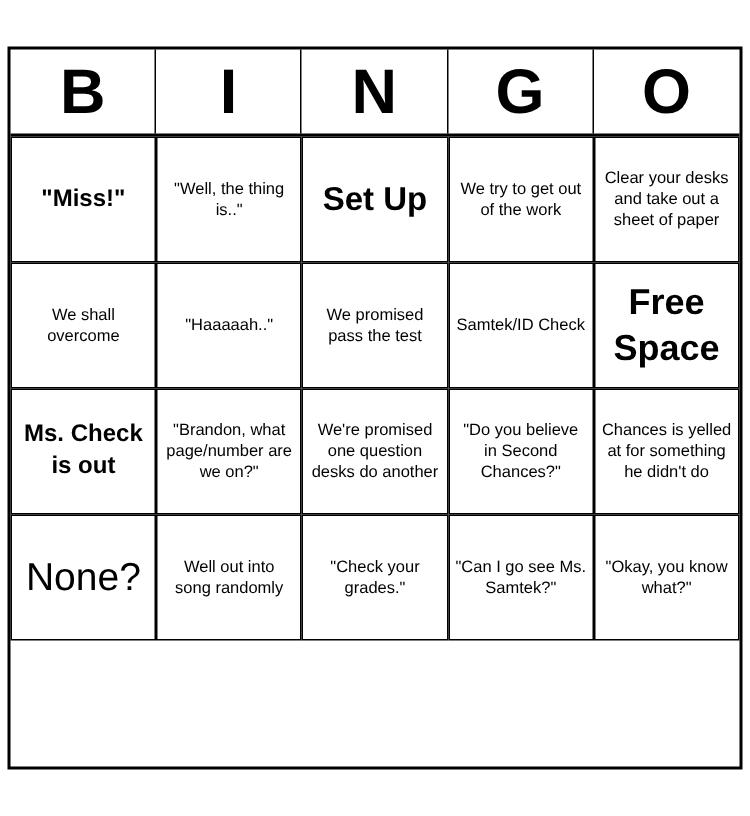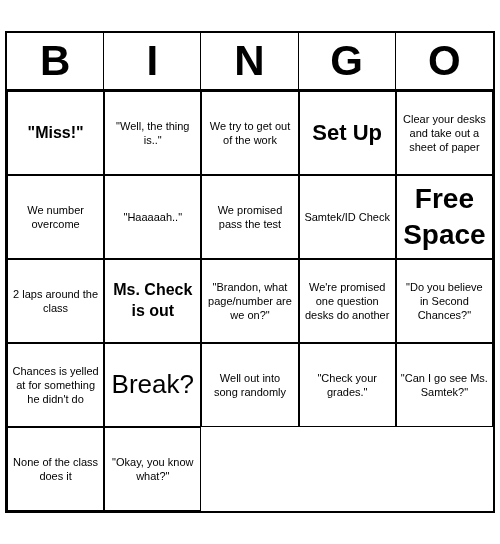--- a/index.html
+++ b/index.html
@@ -59,21 +59,21 @@
       line-height: 1.3;
       min-height: 84px;
     }
 
     .bingo-cell.large-text {
       font-size: 22px;
       font-weight: bold;
     }
 
     .bingo-cell.free-space {
-      font-size: 28px;
+      font-size: 24px;
       font-weight: bold;
     }
 
     .bingo-cell.medium-text {
       font-size: 16px;
       font-weight: bold;
     }
 
     .bingo-cell.halo {
       font-size: 26px;
@@ -86,34 +86,32 @@
   <div class="bingo-header">
   <div class="bingo-letter">B</div>
       <div class="bingo-letter">I</div>
       <div class="bingo-letter">N</div>
       <div class="bingo-letter">G</div>
       <div class="bingo-letter">O</div>
     </div>
   <div class="bingo-grid">
   <div class="bingo-cell medium-text">"Miss!"</div>
       <div class="bingo-cell">"Well, the thing is.."</div>
+      <div class="bingo-cell large-text">Set Up</div>
       <div class="bingo-cell">We try to get out of the work</div>
-      <div class="bingo-cell large-text">Set Up</div>
       <div class="bingo-cell">Clear your desks and take out a sheet of paper</div>
-      <div class="bingo-cell">We number overcome</div>
+      <div class="bingo-cell">We shall overcome</div>
       <div class="bingo-cell">"Haaaaah.."</div>
       <div class="bingo-cell">We promised pass the test</div>
       <div class="bingo-cell">Samtek/ID Check</div>
       <div class="bingo-cell free-space">Free Space</div>
-      <div class="bingo-cell">2 laps around the class</div>
       <div class="bingo-cell medium-text">Ms. Check is out</div>
       <div class="bingo-cell">"Brandon, what page/number are we on?"</div>
       <div class="bingo-cell">We're promised one question desks do another</div>
       <div class="bingo-cell">"Do you believe in Second Chances?"</div>
       <div class="bingo-cell">Chances is yelled at for something he didn't do</div>
-      <div class="bingo-cell halo">Break?</div>
+      <div class="bingo-cell halo">None?</div>
       <div class="bingo-cell">Well out into song randomly</div>
       <div class="bingo-cell">"Check your grades."</div>
       <div class="bingo-cell">"Can I go see Ms. Samtek?"</div>
-      <div class="bingo-cell">None of the class does it</div>
       <div class="bingo-cell">"Okay, you know what?"</div>
     </div>
 </div>
 
 </body></html>

